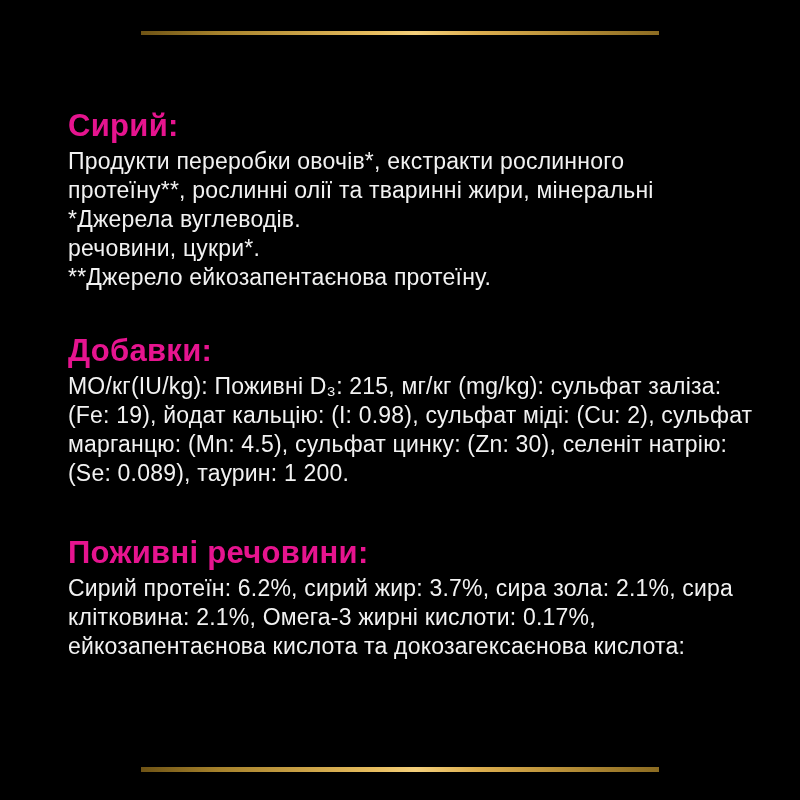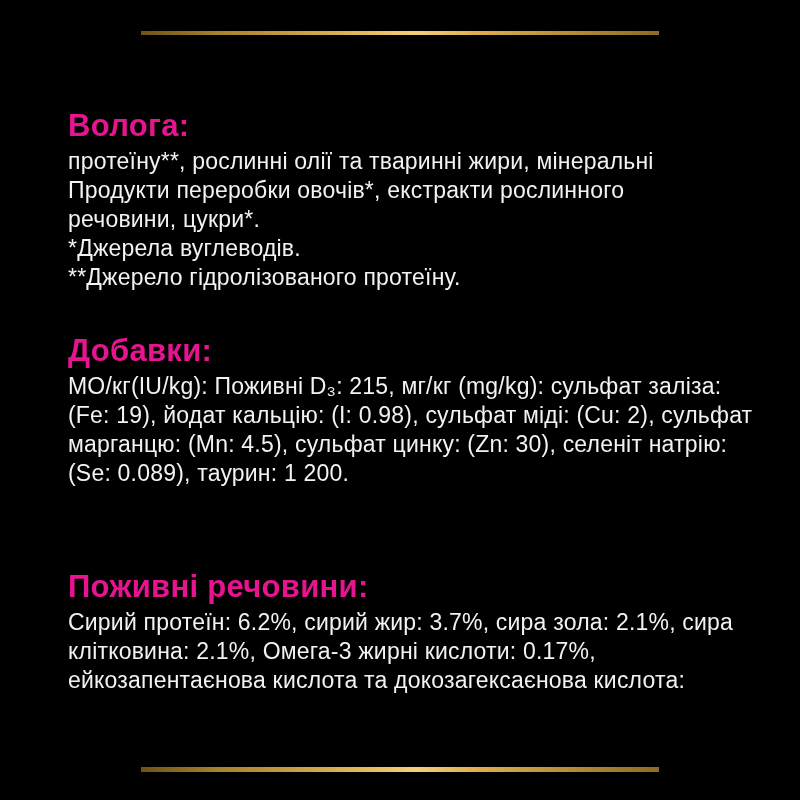--- a/index.html
+++ b/index.html
@@ -24,21 +24,21 @@
 
   .content {
     position: absolute;
     left: 68px;
     width: 690px;
     color: #f2f2f2;
   }
   .section { position: absolute; left: 0; width: 690px; }
   .section-1 { top: 0px; }
   .section-2 { top: 225px; }
-  .section-3 { top: 427px; margin-top: 34px; }
+  .section-3 { top: 427px; }
 
   .heading {
     color: #e6148f;
     font-size: 31px;
     font-weight: bold;
     line-height: 31px;
     letter-spacing: 0.3px;
     margin: 0 0 6px 0;
   }
   .line {
@@ -49,26 +49,26 @@
   }
 </style>
 </head>
 <body>
 
 <div class="gold-bar top"></div>
 
 <div class="content" style="top:110px;">
 
   <div class="section section-1">
-    <h2 class="heading">Волога:</h2>
+    <h2 class="heading">Сирий:</h2>
+    <div class="line">Продукти переробки овочів*, екстракти рослинного</div>
     <div class="line">протеїну**, рослинні олії та тваринні жири, мінеральні</div>
-    <div class="line">Продукти переробки овочів*, екстракти рослинного</div>
+    <div class="line">*Джерела вуглеводів.</div>
     <div class="line">речовини, цукри*.</div>
-    <div class="line">*Джерела вуглеводів.</div>
-    <div class="line">**Джерело гідролізованого протеїну.</div>
+    <div class="line">**Джерело ейкозапентаєнова протеїну.</div>
   </div>
 
   <div class="section section-2">
     <h2 class="heading">Добавки:</h2>
     <div class="line">МО/кг(IU/kg): Поживні D₃: 215, мг/кг (mg/kg): сульфат заліза:</div>
     <div class="line">(Fe: 19), йодат кальцію: (I: 0.98), сульфат міді: (Cu: 2), сульфат</div>
     <div class="line">марганцю: (Mn: 4.5), сульфат цинку: (Zn: 30), селеніт натрію:</div>
     <div class="line">(Se: 0.089), таурин: 1 200.</div>
   </div>
 

